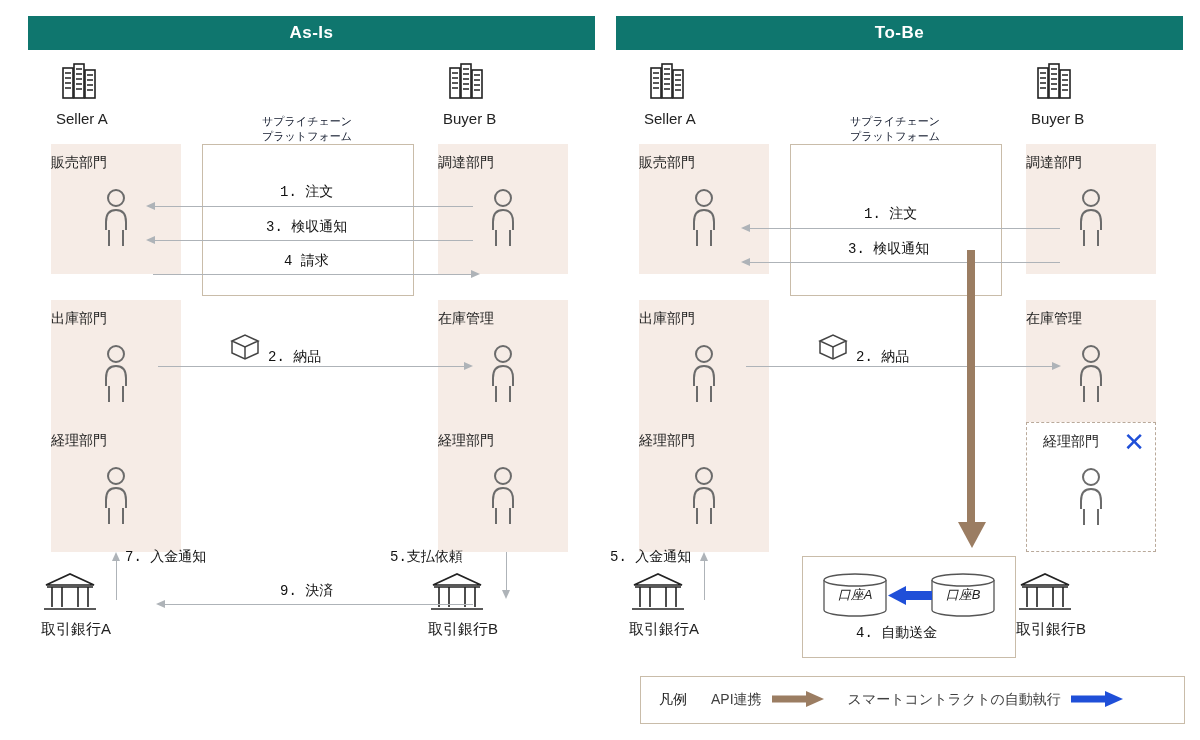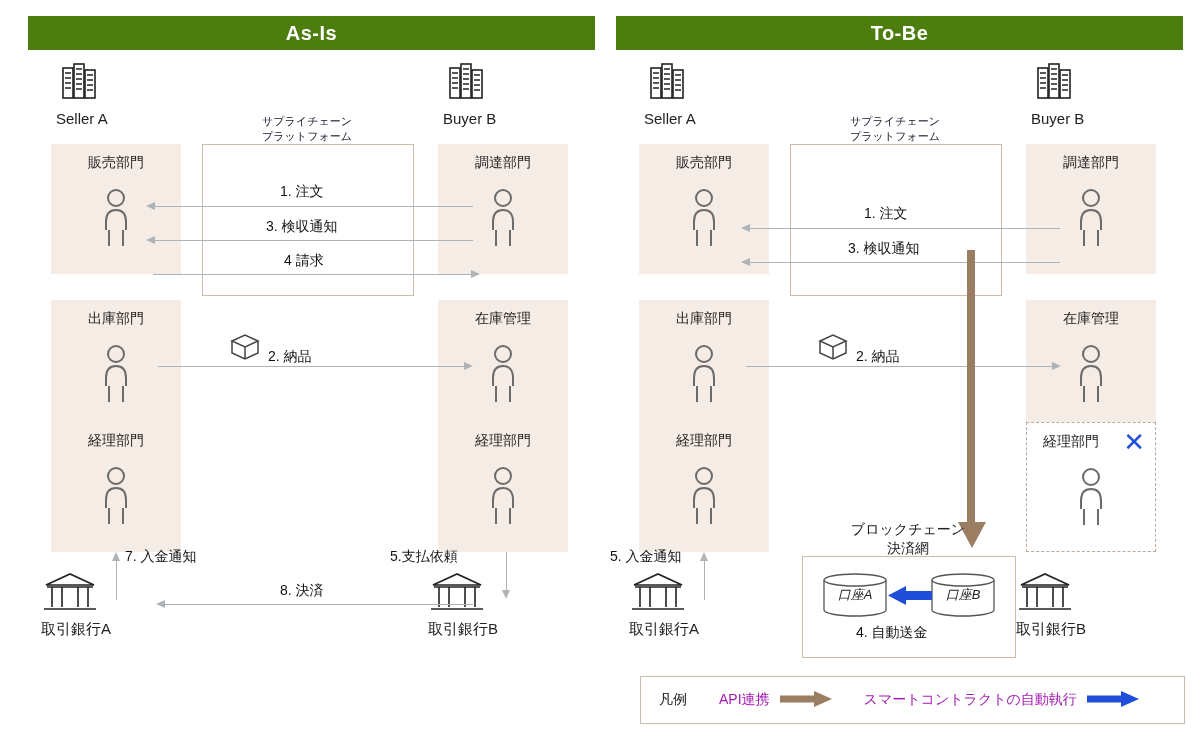--- a/index.html
+++ b/index.html
@@ -10,23 +10,23 @@
     color:#1a1a1a;
     position:relative;
     overflow:hidden;
   }
   .panel{position:absolute;top:0;width:567px;height:740px;}
   .panel.left{left:28px;}
   .panel.right{left:616px;}
 
   .panel-header{
     position:absolute;left:0;top:16px;width:100%;height:34px;
-    background:#4d7c0f;
+    background:#0f766e;
     color:#ffffff;
-    font-size:20px;font-weight:bold;
+    font-size:17px;font-weight:bold;
     display:flex;align-items:center;justify-content:center;
     letter-spacing:.5px;
   }
 
   
   .company{position:absolute;text-align:left;width:120px;}
   .company .bldg{display:block;margin:0 auto 2px;}
   .company .cname{font-size:15px;color:#222;}
 
   
@@ -35,21 +35,21 @@
     width:130px;height:130px;
     background:#f6ece6;
     box-sizing:border-box;
   }
   .dept.dashed{
     background:#ffffff;
     border:1px dashed #b9a99a;
   }
   .dept .dlabel{
     position:absolute;left:0;top:10px;width:100%;
-    text-align:center;font-size:14px;color:#222;
+    text-align:left;font-size:14px;color:#222;
   }
   .dept .person{
     position:absolute;left:50%;top:44px;transform:translateX(-50%);
   }
 
   
   .platform{
     position:absolute;
     border:1px solid #c9bca9;
     background:transparent;
@@ -60,21 +60,21 @@
 
   
   .hline{position:absolute;height:1px;background:#aeb3b8;}
   .vline{position:absolute;width:1px;background:#aeb3b8;}
   .arrowhead{position:absolute;width:0;height:0;}
   .ah-left{border-top:4.5px solid transparent;border-bottom:4.5px solid transparent;border-right:9px solid #aeb3b8;}
   .ah-right{border-top:4.5px solid transparent;border-bottom:4.5px solid transparent;border-left:9px solid #aeb3b8;}
   .ah-down{border-left:4.5px solid transparent;border-right:4.5px solid transparent;border-top:9px solid #aeb3b8;}
   .ah-up{border-left:4.5px solid transparent;border-right:4.5px solid transparent;border-bottom:9px solid #aeb3b8;}
 
-  .flabel{position:absolute;font-size:14px;color:#111;white-space:nowrap;background:transparent;}
+  .flabel{position:absolute;font-size:14px;color:#111;white-space:nowrap;background:transparent;font-family:Liberation Mono, monospace;}
 
   
   .bank{position:absolute;text-align:left;width:150px;}
   .bank .bname{font-size:15px;margin-top:2px;color:#222;}
 
   
   .bcbox{
     position:absolute;border:1px solid #c9bca9;background:#fff;
   }
   .bctitle{position:absolute;text-align:center;font-size:14px;line-height:1.35;color:#222;}
@@ -83,21 +83,21 @@
 
   
   .brown-arrow{position:absolute;}
   
   .legend{
     position:absolute;left:640px;top:676px;width:543px;height:46px;
     border:1px solid #c9bca9;background:#fff;
     display:flex;align-items:center;
   }
   .legend .lg-title{font-size:14px;margin-left:18px;color:#111;}
-  .legend .lg-item{font-size:14px;margin-left:32px;color:#a21caf;display:flex;align-items:center;gap:10px;}
+  .legend .lg-item{font-size:14px;margin-left:24px;color:#404040;display:flex;align-items:center;gap:10px;}
 
   .xmark{position:absolute;font-size:26px;color:#1f4fd8;font-weight:bold;line-height:1;}
 </style>
 </head>
 <body>
 
 <div class="panel left">
 
   <div class="panel-header">As-Is</div>
 
@@ -259,21 +259,21 @@
   <div class="vline" style="left:88px;top:560px;height:40px;"></div>
   <div class="arrowhead ah-up" style="left:83.5px;top:552px;"></div>
   <div class="flabel" style="left:97px;top:548px;">7. 入金通知</div>
 
   <div class="vline" style="left:478px;top:552px;height:40px;"></div>
   <div class="arrowhead ah-down" style="left:473.5px;top:590px;"></div>
   <div class="flabel" style="left:362px;top:548px;">5.支払依頼</div>
 
   <div class="hline" style="left:135px;top:604px;width:310px;"></div>
   <div class="arrowhead ah-left" style="left:128px;top:600px;"></div>
-  <div class="flabel" style="left:252px;top:582px;">8. 決済</div>
+  <div class="flabel" style="left:252px;top:582px;">9. 決済</div>
 </div>
 
 <div class="panel right">
 
   <div class="panel-header">To-Be</div>
 
   <div class="company" style="left:28px;top:58px;">
     <span class="bldg">
       <svg width="46" height="46" viewBox="0 0 46 46">
         <g fill="none" stroke="#222" stroke-width="1.6">
@@ -400,24 +400,20 @@
   <div class="flabel" style="left:240px;top:348px;">2. 納品</div>
 
   <div class="brown-arrow" style="left:340px;top:250px;">
     <svg width="32" height="300" viewBox="0 0 32 300">
       <rect x="11" y="0" width="8" height="278" fill="#9b7d62"></rect>
       <path d="M2 272 L30 272 L16 298 Z" fill="#9b7d62"></path>
     </svg>
   </div>
 
   <div class="bcbox" style="left:186px;top:556px;width:212px;height:100px;"></div>
-  <div class="bctitle" style="left:186px;top:520px;width:212px;">
-    <span>ブロックチェーン</span><br>
-    <span>決済網</span>
-  </div>
 
   <div class="cyl" style="left:202px;top:572px;">
     <svg width="74" height="46" viewBox="0 0 74 46" style="position:absolute;left:0;top:0;">
       <g fill="#ffffff" stroke="#555" stroke-width="1.3">
         <path d="M6 8v30c0 3.3 13.9 6 31 6s31-2.7 31-6V8"></path>
         <ellipse cx="37" cy="8" rx="31" ry="6"></ellipse>
       </g>
     </svg>
     <div class="cl">口座A</div>
   </div>

